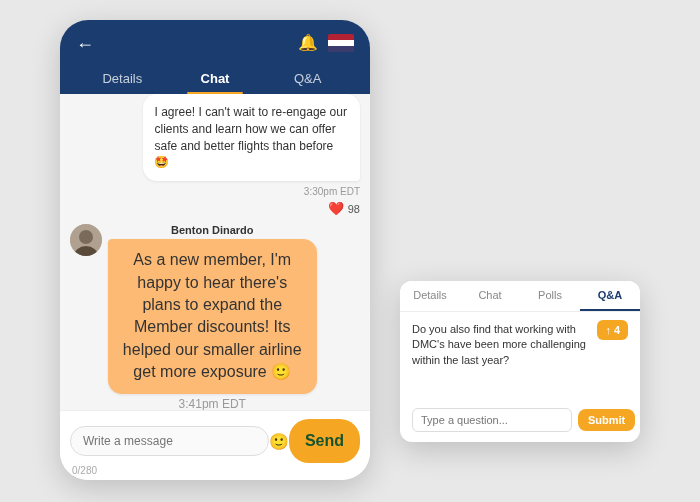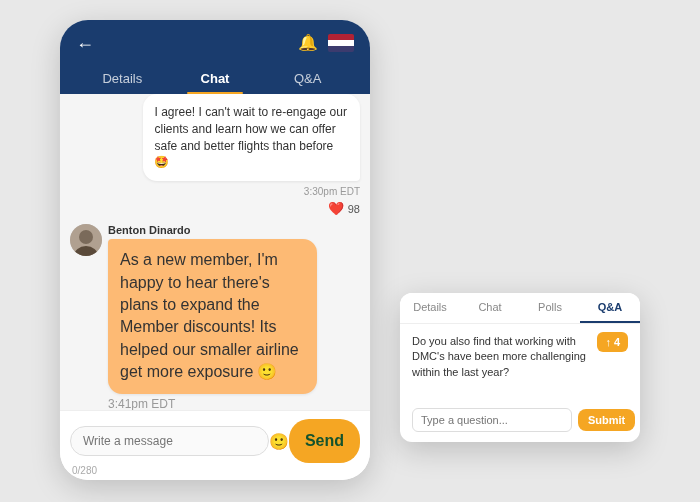--- a/index.html
+++ b/index.html
@@ -143,20 +143,21 @@
       margin-top: 4px;
       justify-content: flex-end;
     }
 
     
     .msg-in {
       align-self: flex-start;
       max-width: 85%;
       display: flex;
       gap: 6px;
+      text-align: center;
     }
 
     .msg-avatar {
       width: 32px;
       height: 32px;
       border-radius: 50%;
       background: #ccc;
       flex-shrink: 0;
       overflow: hidden;
       display: flex;
@@ -322,21 +323,21 @@
       align-items: center;
       gap: 3px;
       float: right;
       margin-top: -2px;
     }
 
     .overlay-input-row {
       display: flex;
       gap: 6px;
       align-items: center;
-      margin-top: 8px;
+      margin-top: 20px;
       clear: both;
     }
 
     .overlay-input {
       flex: 1;
       border: 1px solid #ddd;
       border-radius: 6px;
       padding: 5px 8px;
       font-size: 11px;
       color: #aaa;

